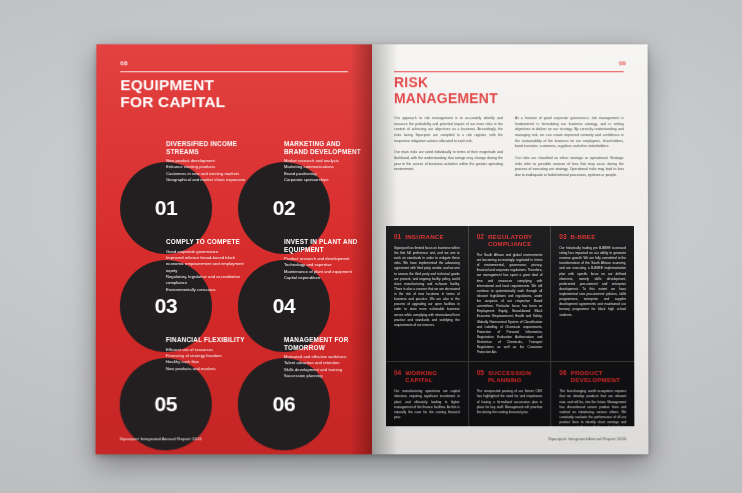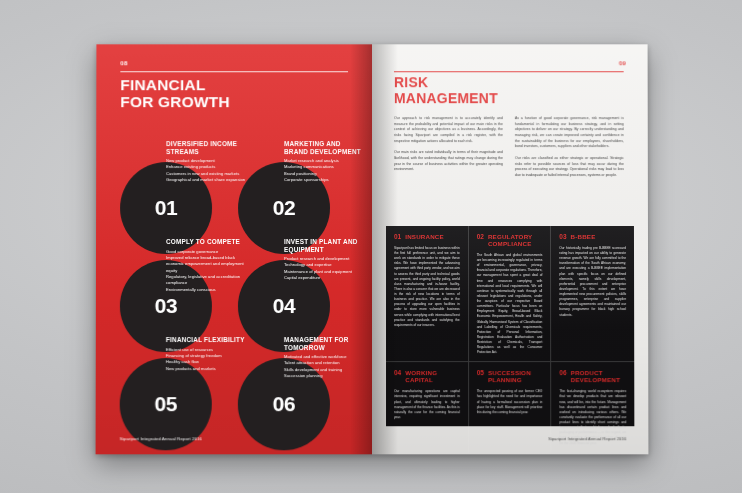--- a/index.html
+++ b/index.html
@@ -131,22 +131,22 @@
 <body>
 
 <div class="backdrop"></div>
 
 <div class="spread">
 
   <div class="page-left">
     <div class="pl-num">08</div>
     <div class="pl-rule"></div>
     <div class="pl-title">
-      <div>FINANCIAL</div>
-      <div>FOR GROWTH</div>
+      <div>EQUIPMENT</div>
+      <div>FOR CAPITAL</div>
     </div>
 
     <div class="circles">
       <div class="circ c1">
           <span class="cnum">01</span>
         </div>
       <div class="circ c2">
           <span class="cnum">02</span>
         </div>
       <div class="circ c3">

